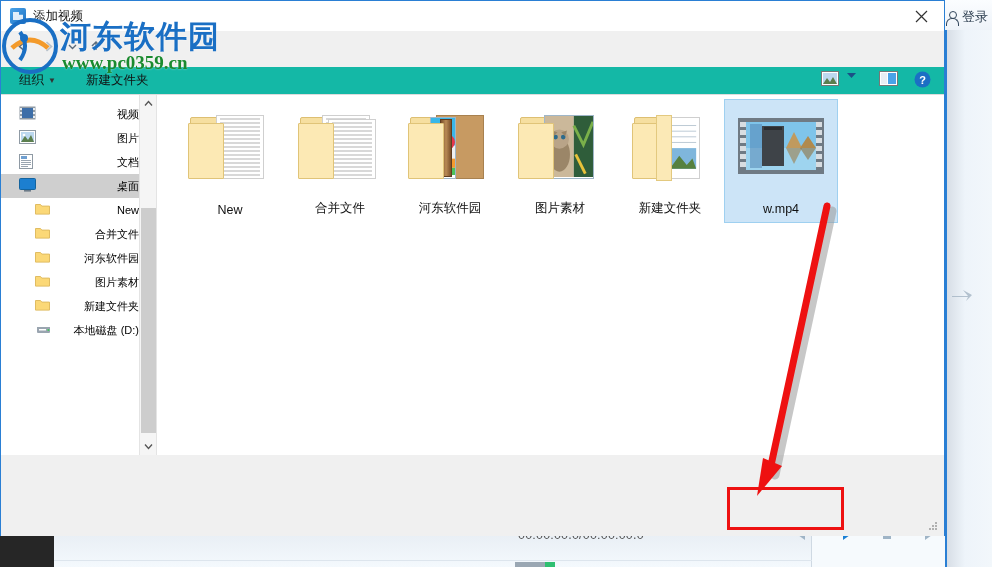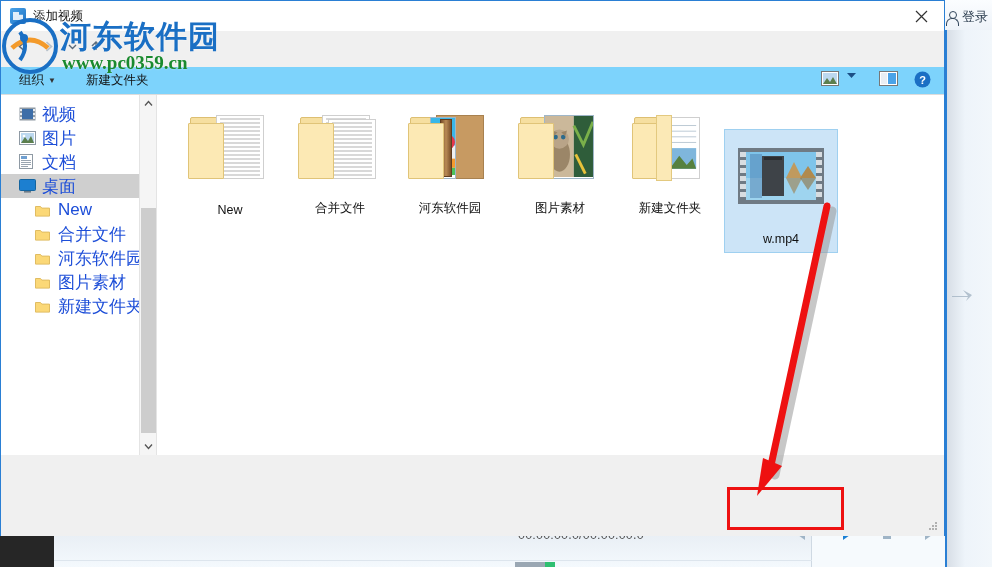--- a/index.html
+++ b/index.html
@@ -80,45 +80,45 @@
       border:1px solid #cfcfcf; background:#fff; display:flex; align-items:center;
       justify-content:center; cursor:pointer; color:#333; font-size:14px;}
   .searchbox { position:absolute; left:730px; top:36px; width:180px; height:22px;
       background:#fff; border:1px solid #cfcfcf; display:flex; align-items:center; }
   .searchbox input { border:none; outline:none; width:148px; margin-left:6px;
       font-size:12.5px; font-family:inherit; color:#222; background:transparent; }
   .searchbox input::placeholder{color:#555;}
   .search-icon { margin-left:2px; color:#333; }
 
   .toolbar { position:absolute; left:0; top:66px; width:943px; height:28px;
-             background:#7dd3fc; border-bottom:1px solid #dcdcdc; }
+             background:#14b8a6; border-bottom:1px solid #dcdcdc; }
   .tb-item { position:absolute; top:5px; font-size:12.5px; color:#111; cursor:pointer;
              display:flex; align-items:center; gap:4px; }
   .tb-right { position:absolute; top:4px; cursor:pointer; display:flex; align-items:center; }
 
   .body { position:absolute; left:0; top:94px; width:943px; height:360px; background:#fff; }
   .sidebar { position:absolute; left:0; top:0; width:139px; height:360px; background:#fff;
              border-right:1px solid #e4e4e4; overflow:hidden; }
-  .sb-item { height:24px; display:flex; align-items:center; font-size:17px; color:#1d4ed8;
-             padding-left:18px; cursor:pointer; white-space:nowrap; }
+  .sb-item { height:24px; display:flex; align-items:center; font-size:11px; color:#000000;
+             padding-left:18px; cursor:pointer; white-space:nowrap;justify-content:space-between; }
   .sb-item.indent { padding-left:34px; }
   .sb-item.sel { background:#cfcfcf; }
   .sb-ico { width:17px; height:16px; margin-right:6px; flex:none; position:relative; }
   .sb-gap { height:10px; }
 
   .scrollbar { position:absolute; left:139px; top:0; width:17px; height:360px;
                background:#f5f5f5; border-right:1px solid #e4e4e4; cursor:pointer;}
   .sb-arrow { width:17px; height:17px; display:flex; align-items:center;
               justify-content:center; color:#555; font-size:9px; }
   .sb-arrow.bot { position:absolute; bottom:0; }
   .sb-thumb { position:absolute; left:1px; top:113px; width:15px; height:225px; background:#cdcdcd; }
 
   .files { position:absolute; left:157px; top:0; width:786px; height:360px; background:#fff; }
   .tile { position:absolute; width:112px; height:122px; text-align:center; cursor:pointer; }
-  .tile.sel { background:#cce4f7; border:1px solid #9fd0f0;margin-top:30px; }
+  .tile.sel { background:#cce4f7; border:1px solid #9fd0f0; }
   .tile-label { position:absolute; left:0; bottom:6px; width:100%; font-size:12.5px;
                 color:#111; }
   .thumb { position:absolute; left:50%; top:8px; transform:translateX(-50%);
            width:88px; height:82px; }
 
   
   .folder { position:relative; width:88px; height:76px; }
   .f-back { position:absolute; left:4px; top:8px; width:38px; height:62px;
             background:#f6dfa0; border:1px solid #ddbf72; border-radius:2px 2px 0 0; }
   .f-page { position:absolute; left:30px; top:6px; width:48px; height:64px;
@@ -376,20 +376,30 @@
         </span>
         <span>图片素材</span>
       </div>
       <div class="sb-item indent">
         <span class="sb-ico">
           <svg width="15" height="13" viewBox="0 0 15 13">
               <path d="M0.5 2.5 h5 l1.3 1.6 h7.7 v8 h-14 Z" fill="#fbd877" stroke="#e0bc62"></path>
             </svg>
         </span>
         <span>新建文件夹</span>
+      </div>
+      <div class="sb-item indent">
+        <span class="sb-ico">
+          <svg width="17" height="13" viewBox="0 0 17 13">
+              <path d="M2 5 h13 v5 a1 1 0 0 1-1 1 H3 a1 1 0 0 1-1-1 Z" fill="#9aa5b0"></path>
+              <rect x="4" y="7" width="7" height="1.5" fill="#fff"></rect>
+              <circle cx="13.4" cy="8" r="1" fill="#3ecb5a"></circle>
+            </svg>
+        </span>
+        <span>本地磁盘 (D:)</span>
       </div>
       <div class="sb-gap"></div>
     </div>
 
     <div class="scrollbar">
       <div class="sb-arrow">
         <svg width="9" height="7" viewBox="0 0 9 7">
             <path d="M1 5.5 L4.5 1.5 L8 5.5" stroke="#555" stroke-width="1.3" fill="none"></path>
           </svg>
       </div>

